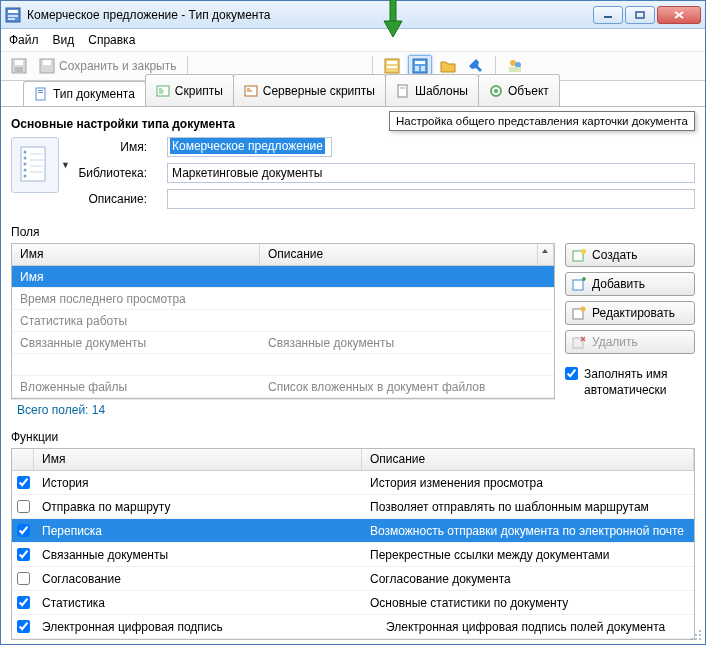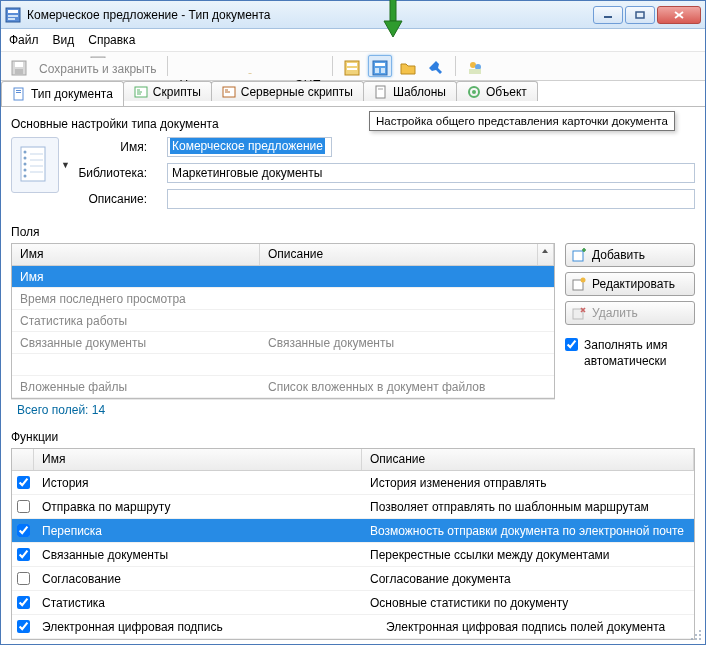--- a/index.html
+++ b/index.html
@@ -59,56 +59,55 @@
     height: 30px;
     border-top: 1px solid #e6e6e6;
     border-bottom: 1px solid #cfcfcf;
     display:flex; align-items:center;
     padding: 0 6px;
     gap:4px;
     background:#fcfcfc;
   }
   .tb-btn {
     height:22px; min-width:22px;
-    display:inline-flex;align-items:center;justify-content:flex-end;
+    display:inline-flex;align-items:center;justify-content:space-between;
     padding: 0 3px;
     border:1px solid transparent;
     border-radius:2px;
     cursor:pointer;
-    flex-direction:column;
   }
   .tb-btn.highlighted { border:1px solid #7fb4e8; background:#dcebfa; box-shadow: 0 0 3px #8fc2f0; }
   .tb-sep { width:1px; height:20px; background:#cfcfcf; margin:0 3px; }
   .tb-text { color:#888; }
   .tb-text.enabled { color:#000; }
   .tabs {
     height: 26px;
-    display:flex; 
-    padding-left: 0;
+    display:flex; align-items:flex-end;
+    padding-left: 22px;
     border-bottom: 1px solid #bcbcbc;
     gap:0;
   }
   .tab {
-    height:20px;
+    height:32px;
     border:1px solid #bcbcbc;
     border-bottom:none;
     background:linear-gradient(#fdfdfd,#efefef);
     padding: 0 10px;
     display:inline-flex;align-items:center;gap:5px;
     margin-right:-1px;
     border-radius:3px 3px 0 0;
     cursor:pointer;
   }
   .tab.active {
     background:#fff;
     height:25px;
     position:relative; z-index:2;
   }
   .content { padding: 6px 10px 10px 10px; }
-  .section-title { margin: 4px 0 6px 0; }
+  .section-title { margin: 4px 0 6px 0; font-weight: bold; }
   .form-area { display:flex; gap:8px; }
   .doc-icon {
     width:48px; height:56px;
     border:1px solid #c2cde0;
     border-radius:3px;
     background:#f2f6fc;
     display:flex;align-items:center;justify-content:center;
     position:relative;
   }
   .doc-icon .dropdown-caret{
@@ -192,21 +191,21 @@
     display:flex;
     height:24px;
     align-items:center;
     border-bottom:1px solid #f0f0f0;
   }
   .func-row.selected { background:#278be5; color:#fff; }
   .f-cell{ padding:0 8px; display:flex;align-items:center;gap:6px;overflow:hidden;white-space:nowrap;}
   input[type=checkbox]{ width:13px;height:13px; margin:0;}
   .tooltip {
     position:absolute;
-    top:110px; left:368px;
+    top:110px; left:388px;
     background:#fff;
     border:1px solid #767676;
     padding:3px 6px;
     box-shadow: 2px 2px 4px rgba(0,0,0,.2);
     z-index:50;
     white-space:nowrap;
     font-size:11.5px;
   }
   .resize-grip{
     position:absolute; right:2px; bottom:2px;
@@ -440,20 +439,27 @@
                   <div class="g-cell" style="width: 248px;">Вложенные файлы</div>
                   <div class="g-cell" style="flex: 1 1 0%;">Список вложенных в документ файлов</div>
                 </div>
               </div>
           </div>
           <div class="grid-footer">Всего полей: 14</div>
         </div>
         <div class="side-buttons">
           <div class="btn">
             <svg width="14" height="14">
+                <rect x="1" y="3" width="10" height="10" fill="#fff" stroke="#5bb26a"></rect>
+                <rect x="9" y="1" width="5" height="5" fill="#f4d24a" rx="2"></rect>
+              </svg>
+            <span>Создать</span>
+          </div>
+          <div class="btn">
+            <svg width="14" height="14">
                 <rect x="1" y="3" width="10" height="10" fill="#fff" stroke="#3f8dd8"></rect>
                 <path d="M10 2h4M12 0v4" stroke="#3c9b4a" stroke-width="1.6"></path>
               </svg>
             <span>Добавить</span>
           </div>
           <div class="btn">
             <svg width="14" height="14">
                 <rect x="1" y="3" width="10" height="10" fill="#fff" stroke="#888"></rect>
                 <circle cx="11" cy="3" r="2.5" fill="#f0b943"></circle>
               </svg>
@@ -482,21 +488,21 @@
           <div class="fh-cell" style="width:22px;"></div>
           <div class="fh-cell" style="width:328px;">Имя</div>
           <div class="fh-cell" style="flex:1;">Описание</div>
         </div>
         <div class="func-body" id="func-body">
             <div class="func-row">
               <div class="f-cell" style="width: 22px; justify-content: center;">
                 <input type="checkbox" checked="" style="">
               </div>
               <div class="f-cell" style="width: 328px;">История</div>
-              <div class="f-cell" style="flex: 1 1 0%;">История изменения отправлять</div>
+              <div class="f-cell" style="flex: 1 1 0%;">История изменения просмотра</div>
             </div>
             <div class="func-row">
               <div class="f-cell" style="width: 22px; justify-content: center;">
                 <input type="checkbox" style="">
               </div>
               <div class="f-cell" style="width: 328px;">Отправка по маршруту</div>
               <div class="f-cell" style="flex: 1 1 0%;">Позволяет отправлять по шаблонным маршрутам</div>
             </div>
             <div class="func-row selected">
               <div class="f-cell" style="width: 22px; justify-content: center;">

